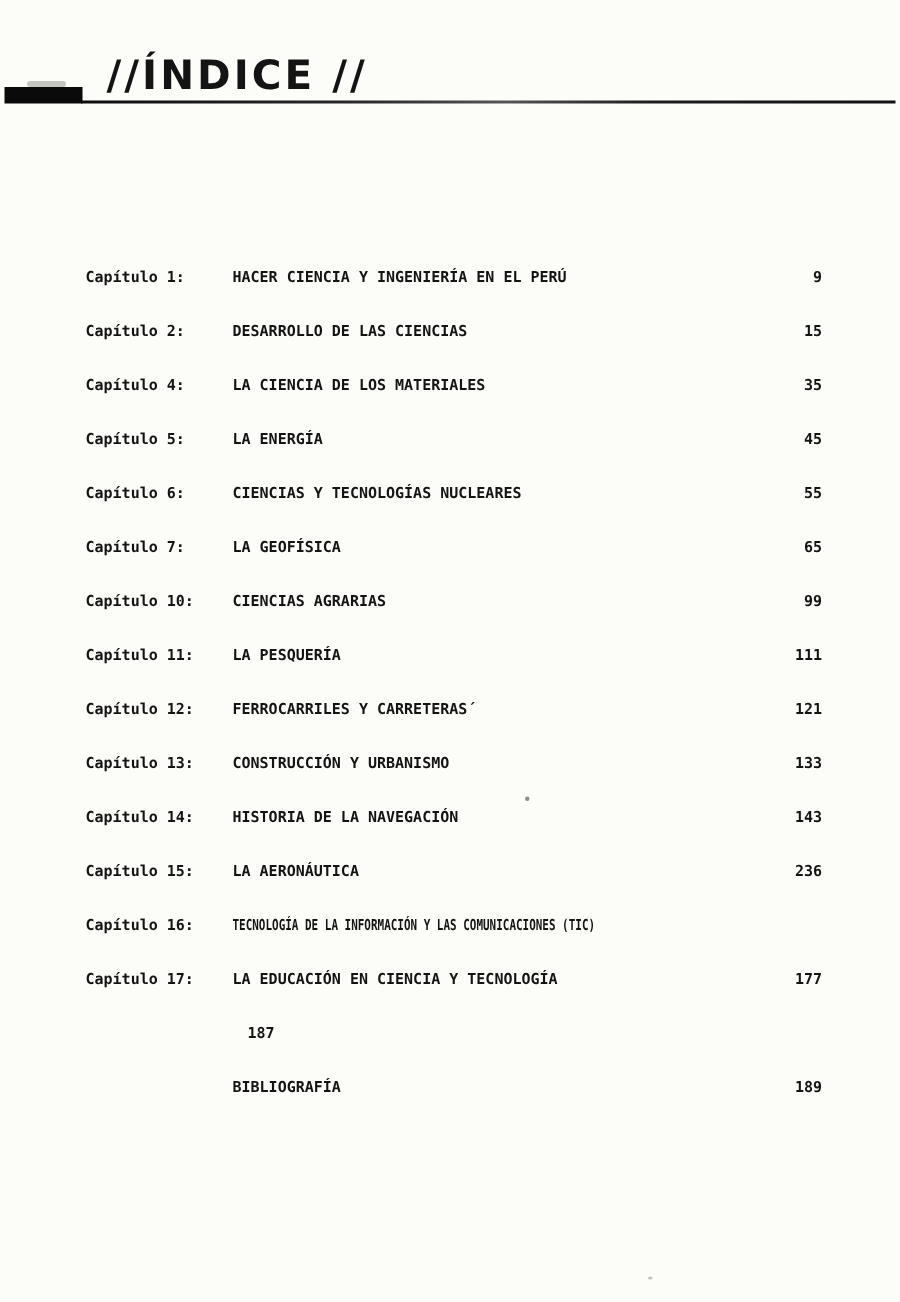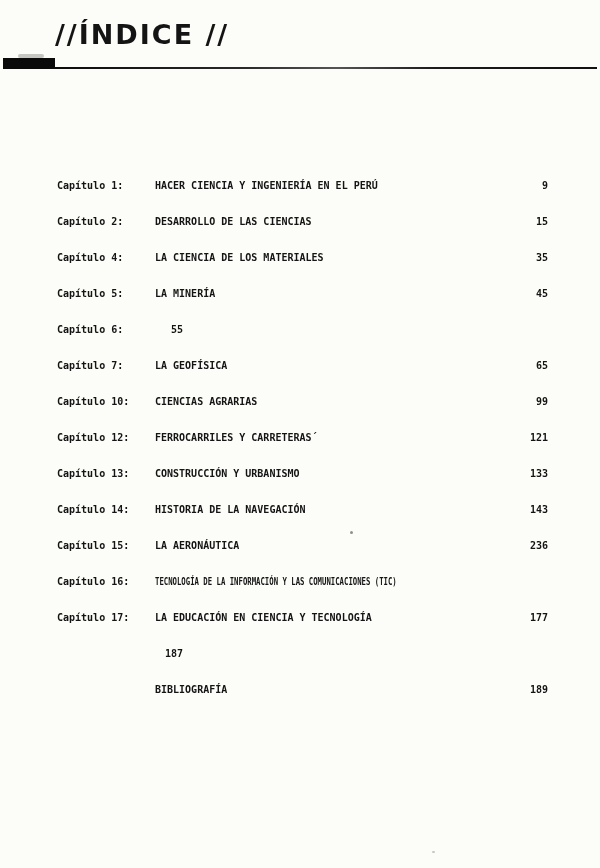--- a/index.html
+++ b/index.html
@@ -11,21 +11,21 @@
     font-family: "DejaVu Sans Mono", monospace;
     color: var(--ink, #141414);
   }
   .page {
     position:absolute; inset:0;
   }
   
   .page-title {
     position:absolute;
     left:55px; top:19px;
-    margin:0;
+    margin:16px;
     font-family:"DejaVu Sans", sans-serif;
     font-size:27px;
     font-weight:bold;
     letter-spacing:2px;
     color: var(--ink, #121212);
     white-space:nowrap;
     text-align:right;
   }
   .title-bar-mark {
     position:absolute;
@@ -105,36 +105,42 @@
       <span class="ti">DESARROLLO DE LAS CIENCIAS</span>
       <span class="pg">15</span>
     </div>
     <div class="row">
       <span class="ch">Capítulo 4:</span>
       <span class="ti">LA CIENCIA DE LOS MATERIALES</span>
       <span class="pg">35</span>
     </div>
     <div class="row">
       <span class="ch">Capítulo 5:</span>
-      <span class="ti">LA MINERÍA</span>
+      <span class="ti">LA ENERGÍA</span>
       <span class="pg">45</span>
     </div>
     <div class="row">
       <span class="ch">Capítulo 6:</span>
+      <span class="ti">CIENCIAS Y TECNOLOGÍAS NUCLEARES</span>
       <span class="pg">55</span>
     </div>
     <div class="row">
       <span class="ch">Capítulo 7:</span>
       <span class="ti">LA GEOFÍSICA</span>
       <span class="pg">65</span>
     </div>
     <div class="row">
       <span class="ch">Capítulo 10:</span>
       <span class="ti">CIENCIAS AGRARIAS</span>
       <span class="pg">99</span>
+    </div>
+    <div class="row">
+      <span class="ch">Capítulo 11:</span>
+      <span class="ti">LA PESQUERÍA</span>
+      <span class="pg">111</span>
     </div>
     <div class="row">
       <span class="ch">Capítulo 12:</span>
       <span class="ti">FERROCARRILES Y CARRETERAS´</span>
       <span class="pg">121</span>
     </div>
     <div class="row">
       <span class="ch">Capítulo 13:</span>
       <span class="ti">CONSTRUCCIÓN Y URBANISMO</span>
       <span class="pg">133</span>

